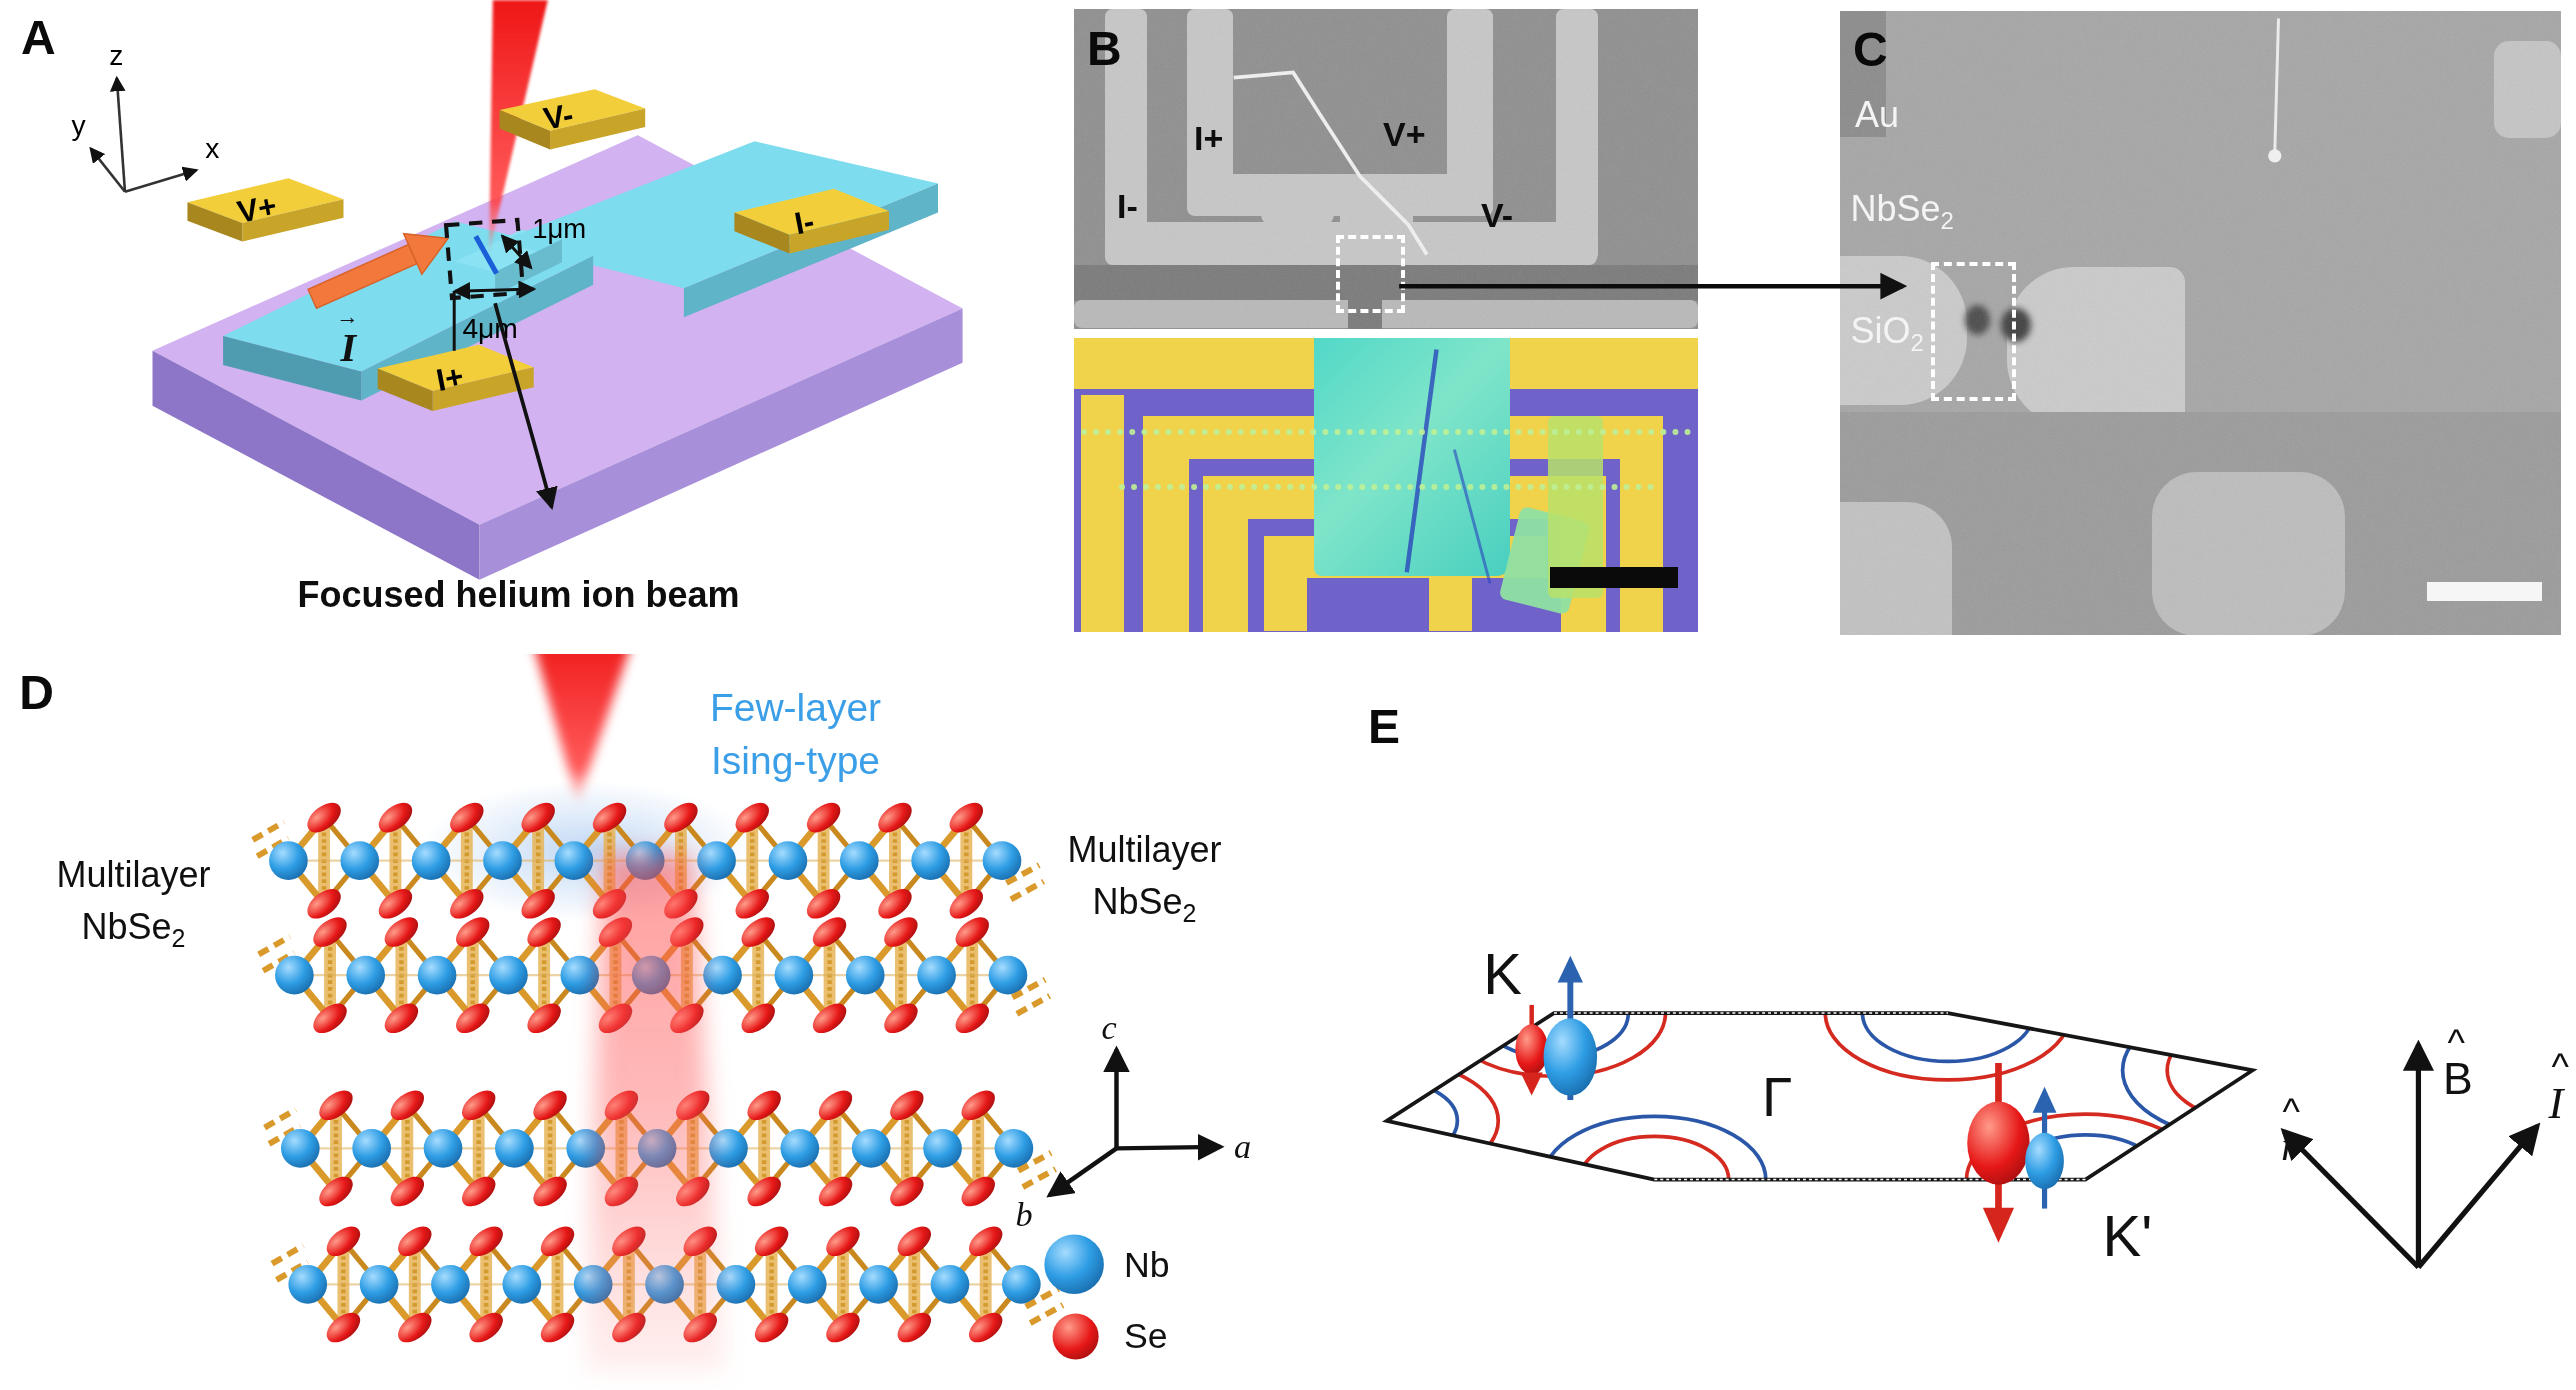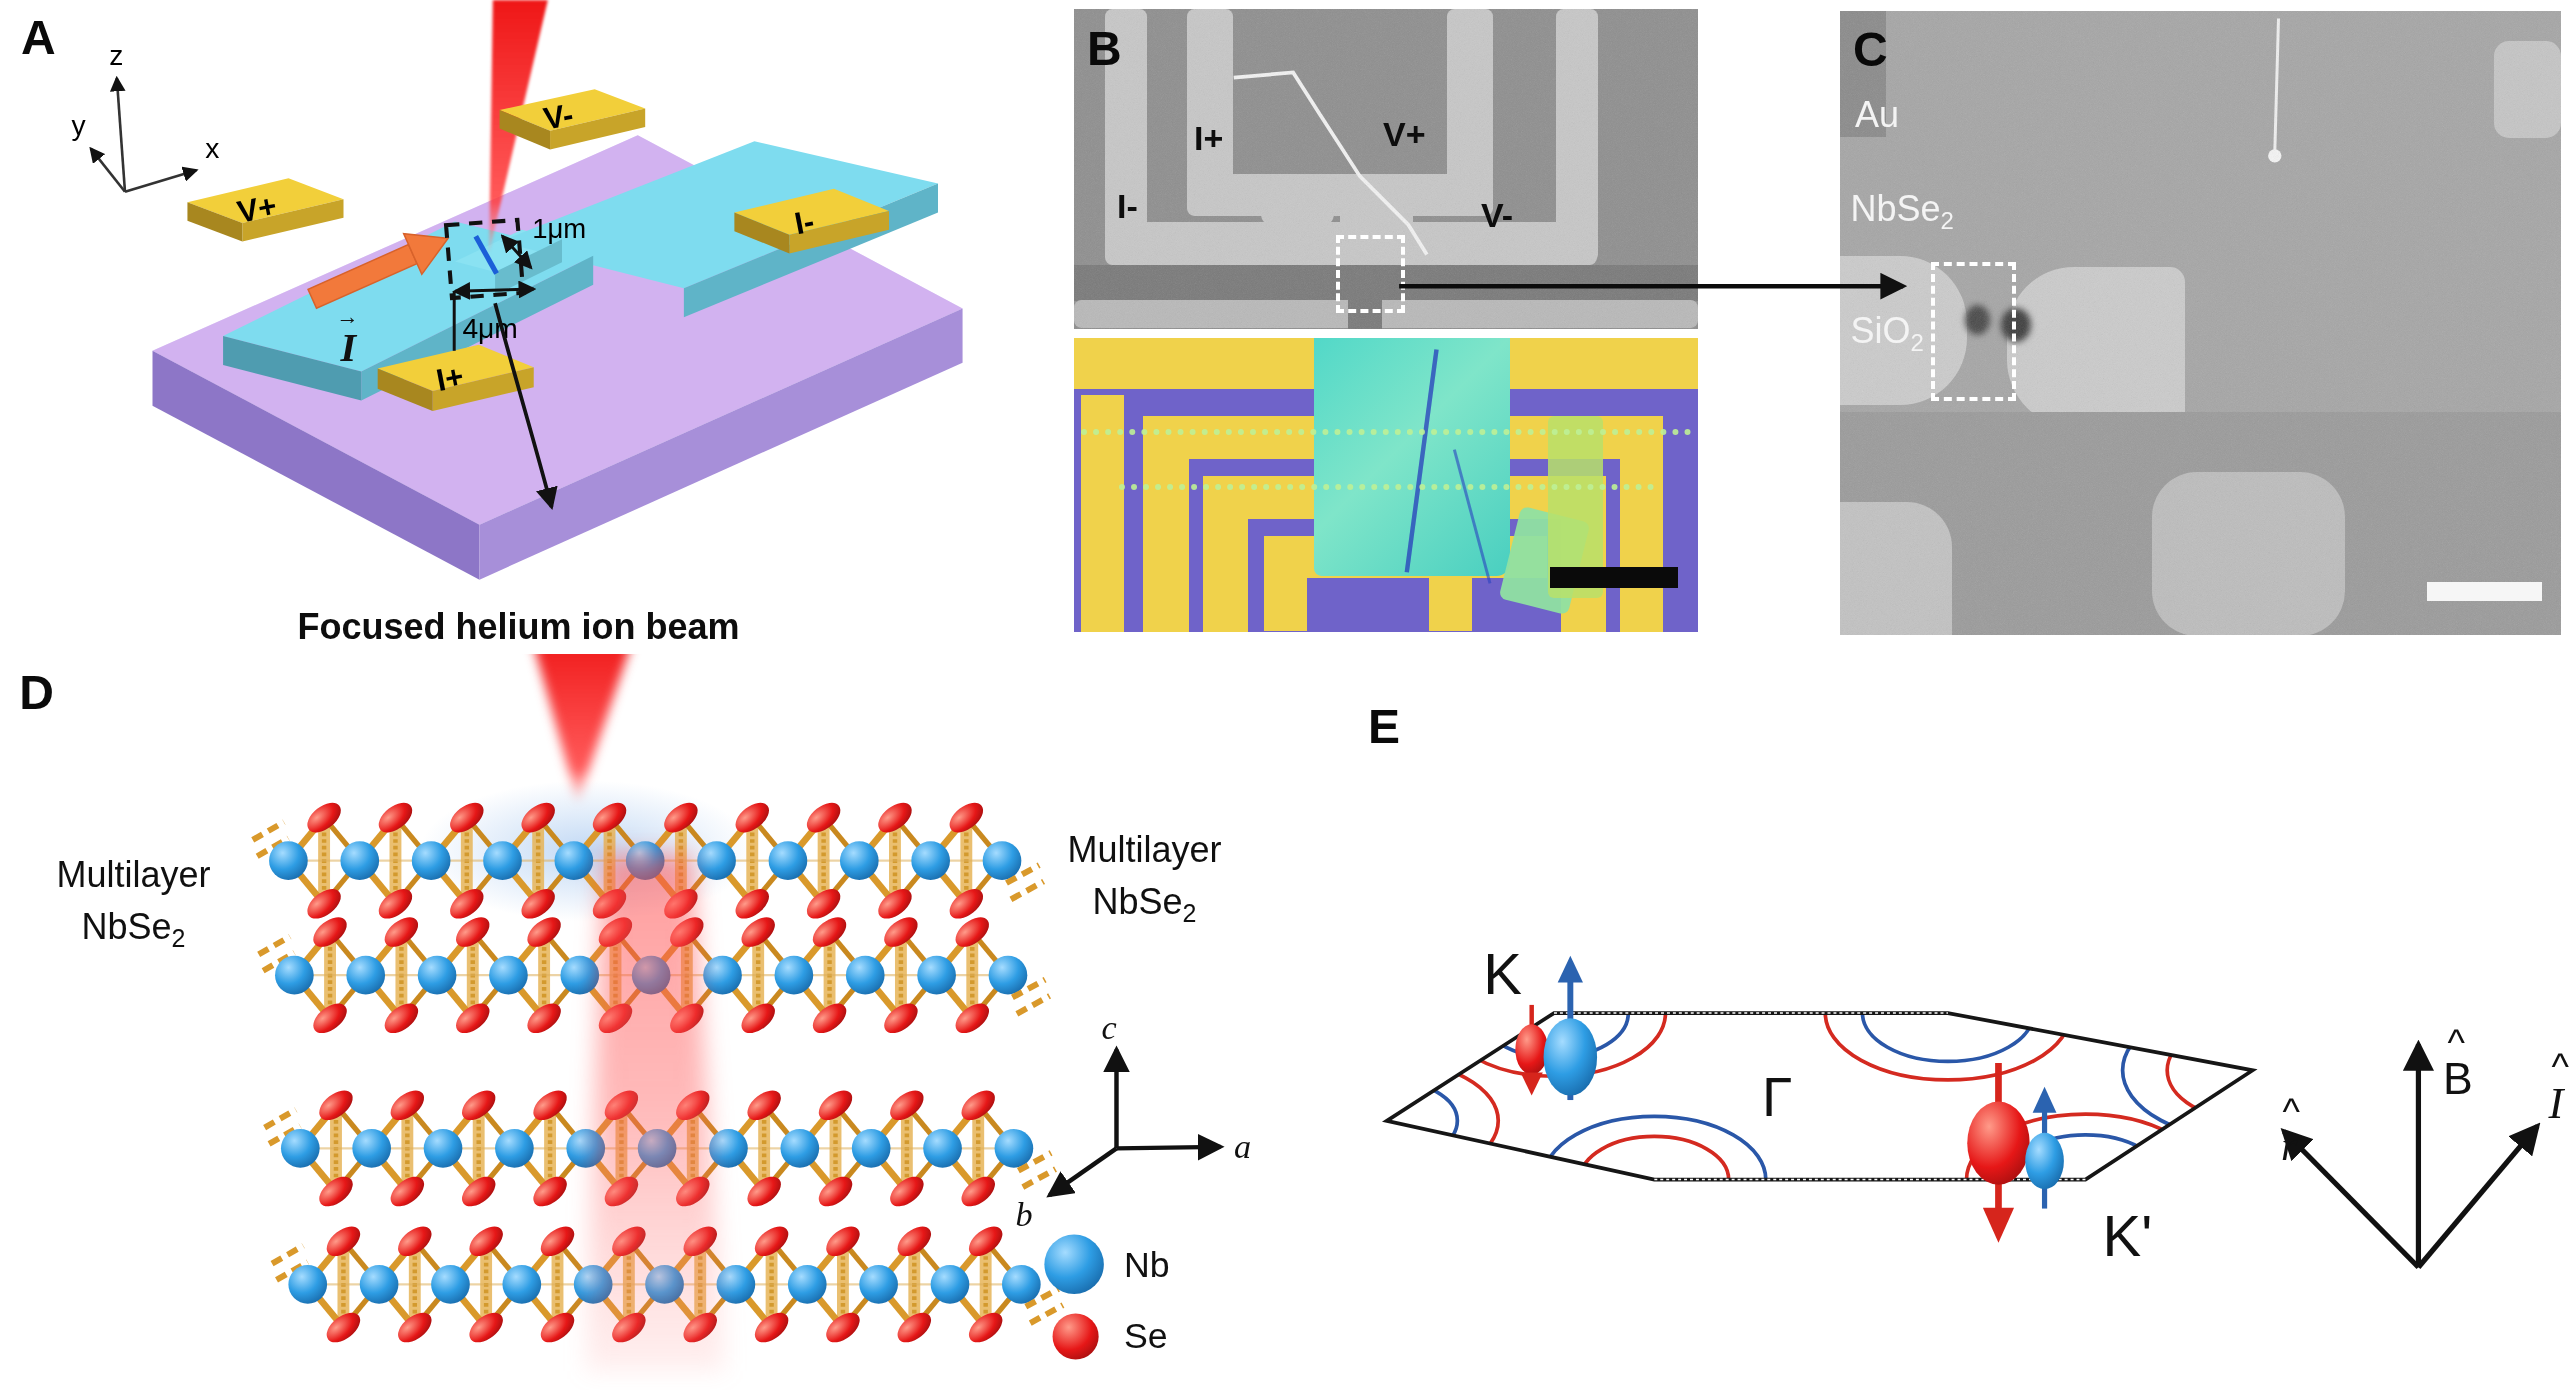--- a/index.html
+++ b/index.html
@@ -175,21 +175,21 @@
     <line x1="676" y1="318" x2="714" y2="360" stroke="#111" stroke-width="4" marker-start="url(#mB)" marker-end="url(#mB)"></line>
     <text x="716" y="320" font-size="37" font-family="Liberation Serif,serif">1μm</text>
     <line x1="612" y1="392" x2="718" y2="389" stroke="#111" stroke-width="4" marker-start="url(#mB)" marker-end="url(#mB)"></line>
     <line x1="611" y1="392" x2="611" y2="472" stroke="#111" stroke-width="4"></line>
     <text x="622" y="455" font-size="38" font-family="Liberation Serif,serif">4μm</text>
 
     <path d="M666,408 C692,505 722,605 742,682" fill="none" stroke="#111" stroke-width="5" marker-end="url(#mB)"></path>
   </svg>
 
   <div class="panel-label" style="left:21px;top:10.4px">A</div>
-  <div class="caption-a" style="left:290px;top:606px;width:457px">Focused helium ion beam</div>
+  <div class="caption-a" style="left:290px;top:574px;width:457px">Focused helium ion beam</div>
 
   <div id="b-sem" class="abs">
 
     <div class="lg" style="left:31px;top:0;width:42px;height:253px"></div>
     <div class="lg" style="left:31px;top:213px;width:492px;height:43px"></div>
     <div class="lg" style="left:482px;top:0;width:42px;height:253px"></div>
     <div class="lg" style="left:113px;top:0;width:46px;height:205px"></div>
     <div class="lg" style="left:113px;top:165px;width:306px;height:42px"></div>
     <div class="lg" style="left:373px;top:0;width:46px;height:205px"></div>
     <div class="lg" style="left:187px;top:168px;width:73px;height:49px;border-radius:12px"></div>
@@ -301,20 +301,24 @@
 
   <div class="panel-label" style="left:19.3px;top:665px">D</div>
   <div class="multi-title" style="left:11px;top:849px;width:245px">
     <span>Multilayer</span><br>
     <span>NbSe</span><sub>2</sub>
   </div>
   <div class="multi-title" style="left:1020px;top:824px;width:249px">
     <span>Multilayer</span><br>
     <span>NbSe</span><sub>2</sub>
   </div>
+  <div class="few-layer" style="left:654px;top:682px;width:283px;color:#3b9fe8">
+    <span>Few-layer</span><br>
+    <span>Ising-type</span>
+  </div>
 
   <svg class="abs" style="left:1331px;top:654px" width="1245" height="736" viewBox="1790 880 1675 990">
     <defs>
       <clipPath id="hexClip">
           <polygon points="1865,1508 2090,1363 2620,1363 3030,1440 2805,1587 2225,1587"></polygon>
         </clipPath>
     </defs>
 
     <g clip-path="url(#hexClip)" fill="none" stroke-width="5">
       <ellipse cx="1865" cy="1508" rx="150" ry="82" stroke="#d42a20"></ellipse>

